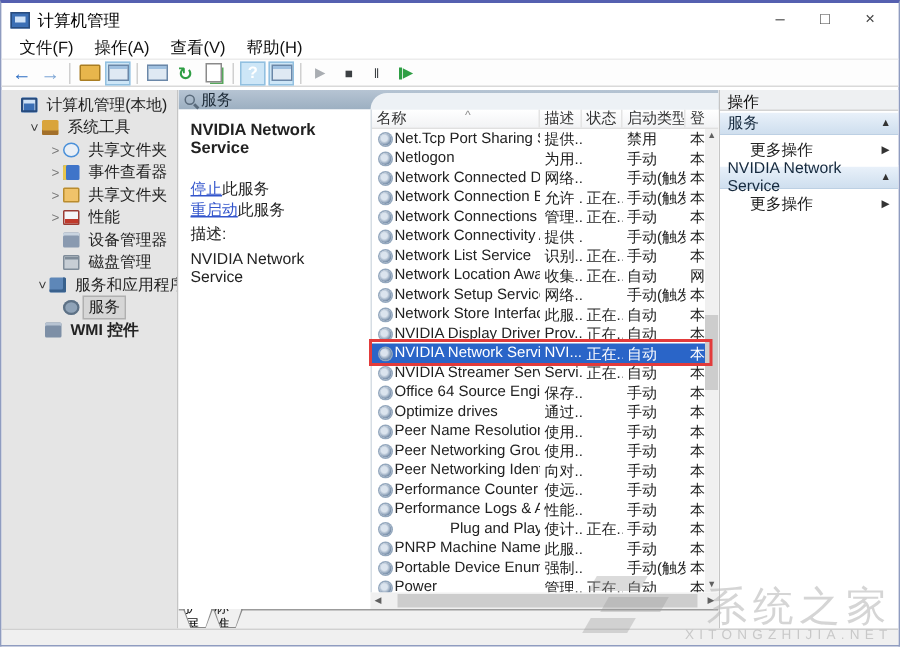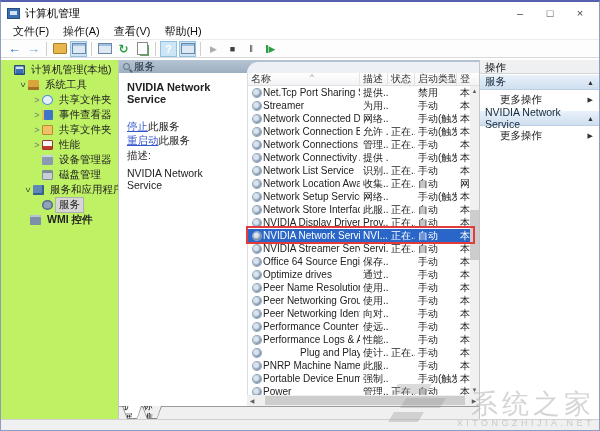--- a/index.html
+++ b/index.html
@@ -34,21 +34,21 @@
   .tb-help { background:#2f6fc4; border-color:#2f6fc4; }
   .tb-help { color:#fff; font-weight:bold; font-size:11px; }
   .tb-play { color:#a9adb2; font-size:9px; }
   .tb-stop { color:#3c4043; font-size:9px; }
   .tb-pause { color:#3c4043; font-size:9px; letter-spacing:1px; }
   .tb-restart { color:#2e9e44; font-size:9px; }
   .tb-restart::before { content:""; width:2px; height:8px; background:#2e9e44; margin-right:1px; }
   
   .main { position:absolute; top:58px; left:0; right:0; bottom:11px; display:flex; }
   
-  .tree { width:118px; border-right:1px solid #c5c5c5; background:#bef264; padding-top:2px; overflow:hidden; }
+  .tree { width:118px; border-right:1px solid #c5c5c5; background:#e5e5e5; padding-top:2px; overflow:hidden; }
   .tree-row { display:flex; align-items:center; height:15px; white-space:nowrap; font-size:10.5px; }
   .expander { width:10px; color:#777; font-size:9px; display:inline-flex; justify-content:center; flex:none; }
   .expander.open { transform:rotate(90deg); color:#333; }
   .ticon { width:11px; height:10px; margin-right:3px; flex:none; border-radius:1px; }
   .tic-computer{ background:#3b6fb5; box-shadow:inset 0 0 0 1.5px #274b7d, inset 0 2px 0 2px #cfe2f7;}
   .tic-tools{ background:#d9a43b; box-shadow:inset 0 -3px 0 #a3702a;}
   .tic-scheduler{ background:#e9eff6; border:1px solid #4a90d9; border-radius:50%;}
   .tic-events{ background:#3f74c9; box-shadow:inset 2px 0 0 #e7c64f;}
   .tic-folders{ background:#f0c36a; border:1px solid #b98c2e;}
   .tic-performance{ background:#f4f6f8; border:1px solid #9a3a32; box-shadow:inset 0 -3px 0 #c0392b;}
@@ -253,21 +253,21 @@
               <span class="nm">Net.Tcp Port Sharing Ser...</span>
             </span>
     <span class="lcell c-desc">提供...</span>
     <span class="lcell c-status"></span>
     <span class="lcell c-startup">禁用</span>
     <span class="lcell c-logon">本</span>
   </div>
           <div class="lrow">
     <span class="lcell c-name" style="display:flex;align-items:center;">
               <span class="gear"></span>
-              <span class="nm">Streamer</span>
+              <span class="nm">Netlogon</span>
             </span>
     <span class="lcell c-desc">为用...</span>
     <span class="lcell c-status"></span>
     <span class="lcell c-startup">手动</span>
     <span class="lcell c-logon">本</span>
   </div>
           <div class="lrow">
     <span class="lcell c-name" style="display:flex;align-items:center;">
               <span class="gear"></span>
               <span class="nm">Network Connected Devi...</span>

